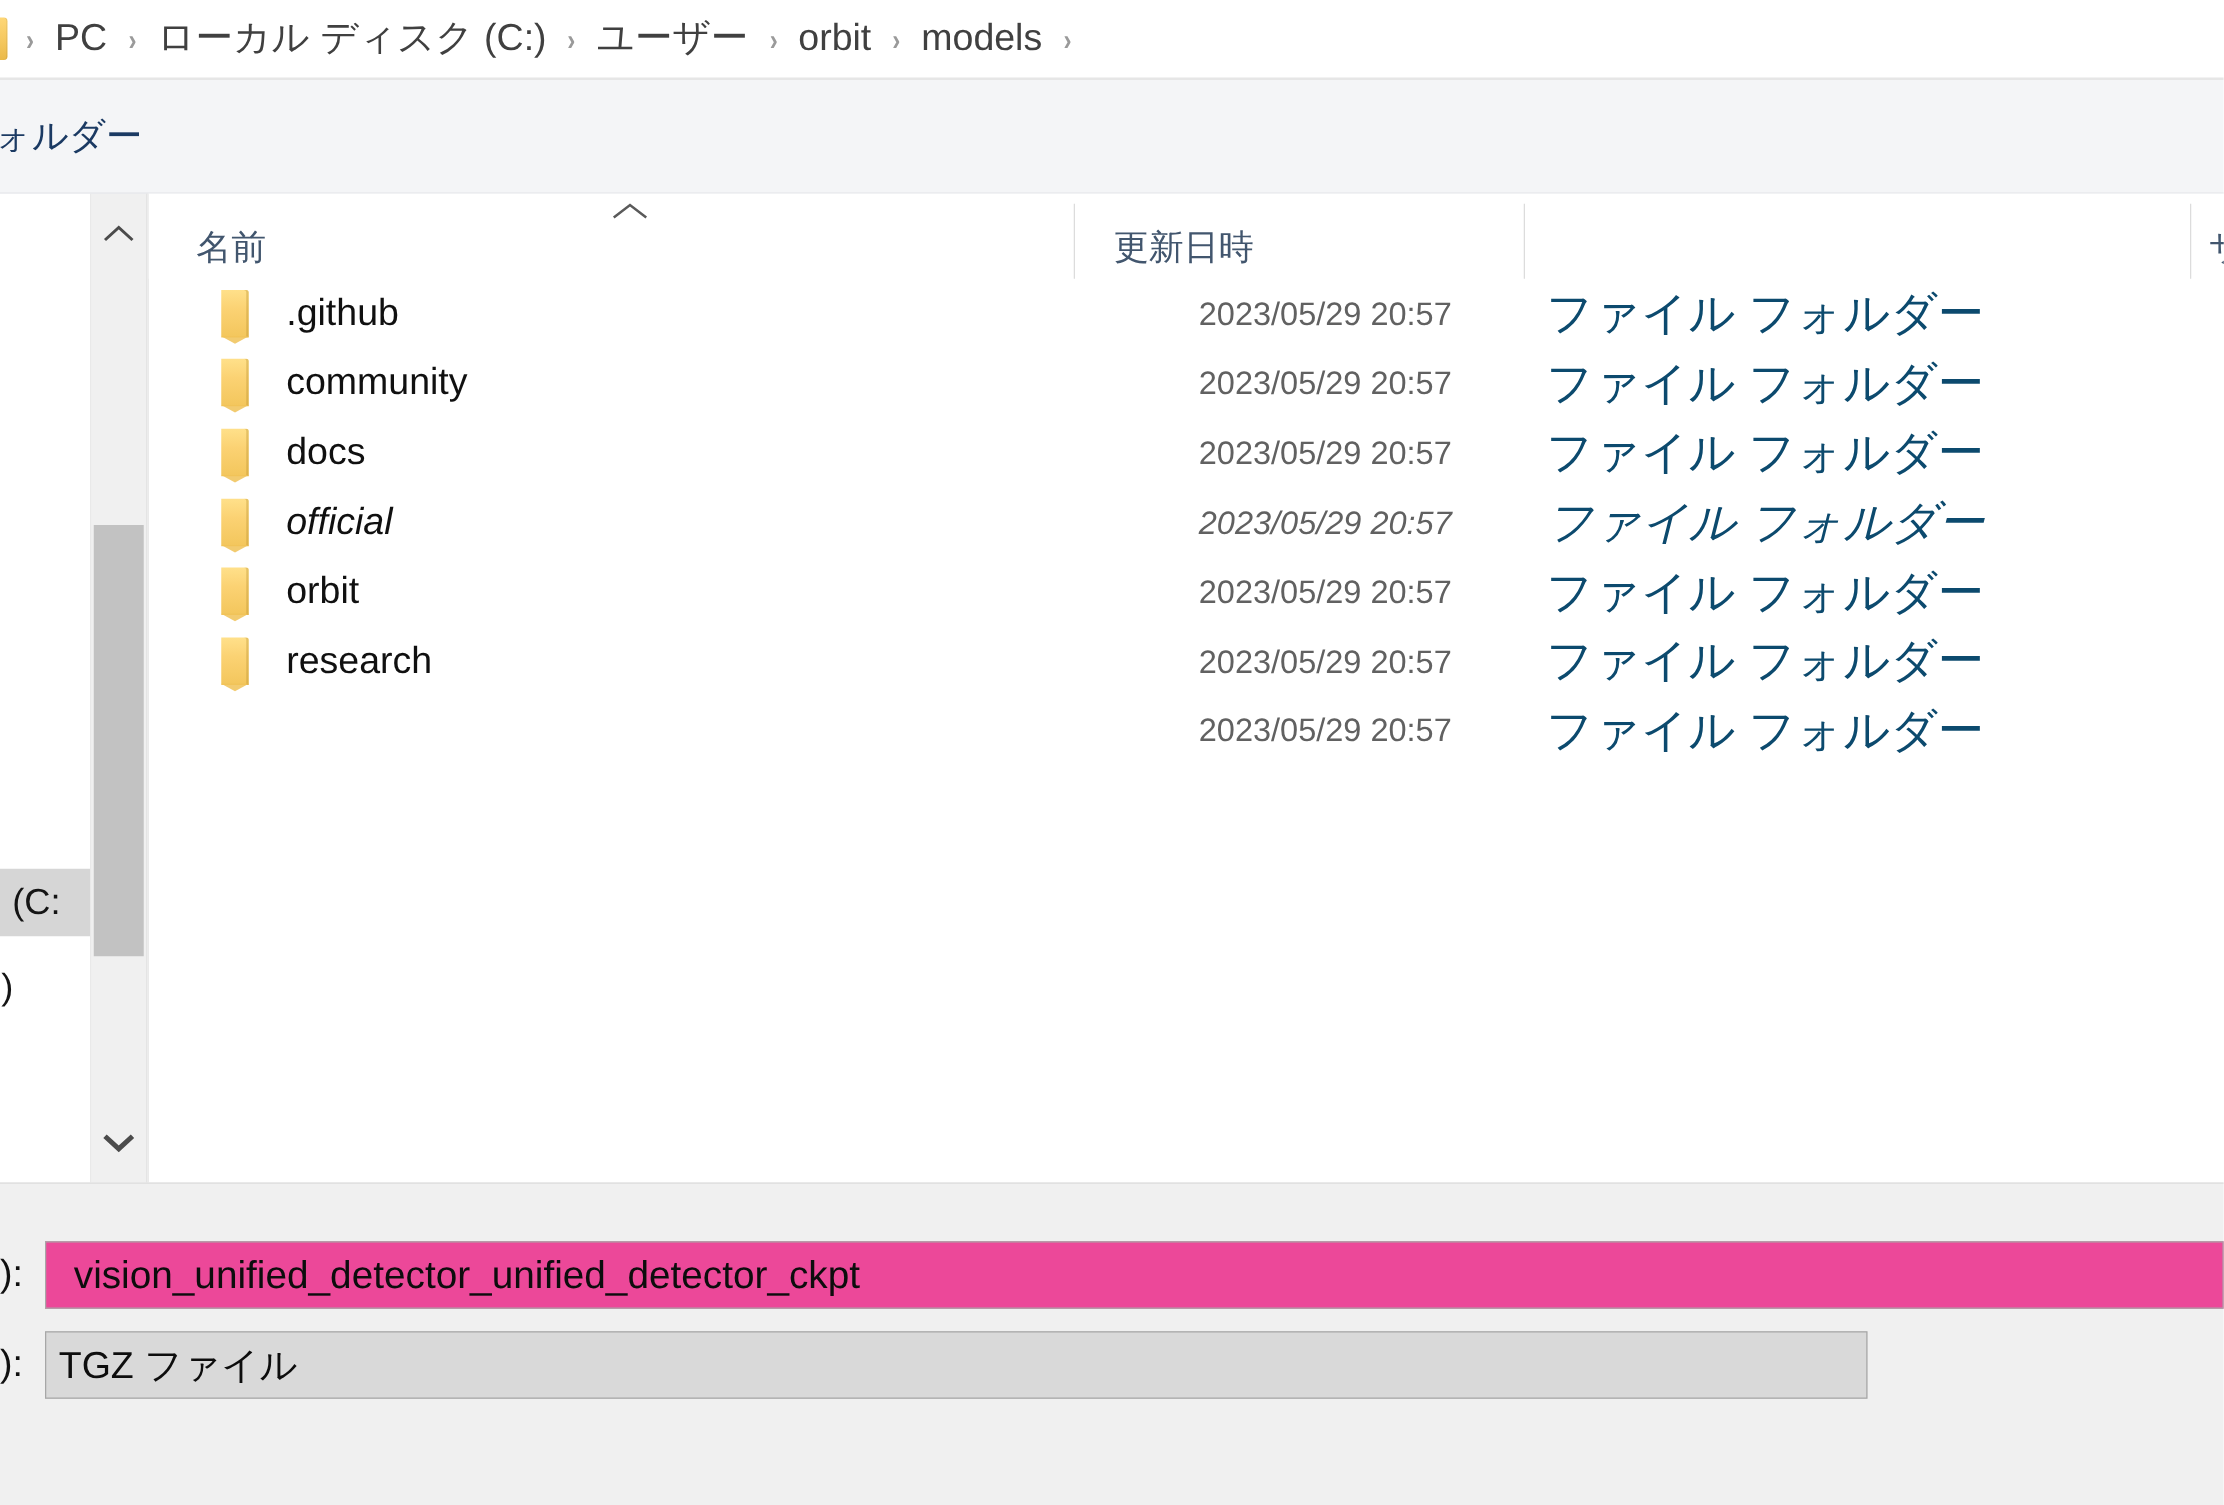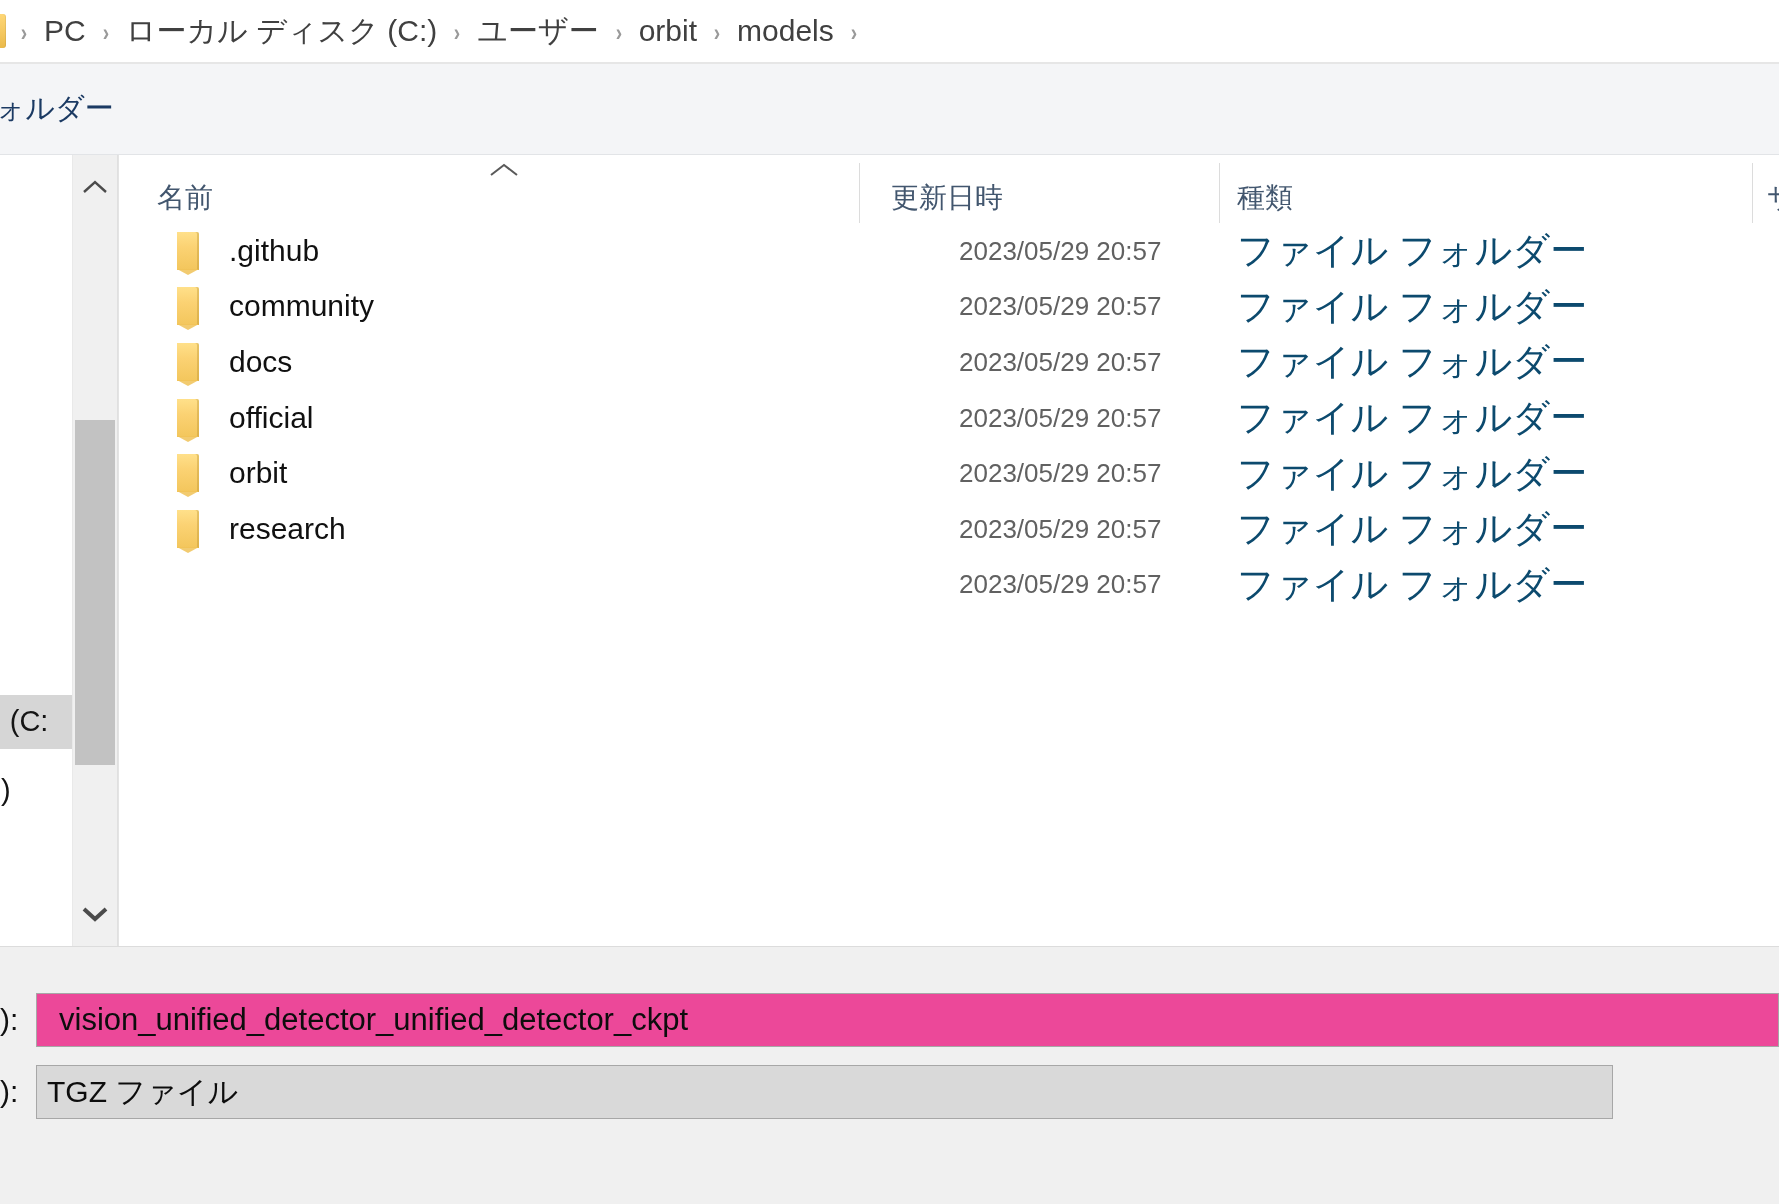--- a/index.html
+++ b/index.html
@@ -254,21 +254,21 @@
     box-sizing: border-box;
     display: flex;
     align-items: center;
     padding-left: 22px;
     font-size: 31px;
     color: #0d0d0d;
   }
   .field-select {
     position: absolute;
     left: 36px;
-    width: 1577px;
+    width: 1458px;
     height: 54px;
     background: #d9d9d9;
     border: 1px solid #a7a7a7;
     box-sizing: border-box;
     display: flex;
     align-items: center;
     padding-left: 10px;
     font-size: 30px;
     color: #0d0d0d;
   }
@@ -322,23 +322,20 @@
       <div class="col" style="left:38px;width:700px;">
         <span>名前</span>
       </div>
       <div class="col-div" style="left:740px;"></div>
 
       <div class="col" style="left:772px;width:300px;">
         <span>更新日時</span>
       </div>
       <div class="col-div" style="left:1100px;"></div>
 
-      <div class="col" style="left:1118px;width:400px;">
-        <span>種類</span>
-      </div>
       <div class="col-div" style="left:1633px;"></div>
 
       <div class="col" style="left:1648px;width:40px;overflow:hidden;">
         <span>サ</span>
       </div>
     </div>
 
     <div class="rows" id="rows">
         <div class="row" style="top: 0px;">
           <div class="cell-name">
@@ -357,21 +354,21 @@
           <div class="cell-type">ファイル フォルダー</div>
         </div>
         <div class="row" style="top: 111.2px;">
           <div class="cell-name">
             <div class="folder-icon"></div>
             <span class="name-text">docs</span>
           </div>
           <div class="cell-date">2023/05/29 20:57</div>
           <div class="cell-type">ファイル フォルダー</div>
         </div>
-        <div class="row" style="top: 166.8px;">
+        <div class="row" style="top: 166.8px; font-style: italic;">
           <div class="cell-name">
             <div class="folder-icon"></div>
             <span class="name-text">official</span>
           </div>
           <div class="cell-date">2023/05/29 20:57</div>
           <div class="cell-type">ファイル フォルダー</div>
         </div>
         <div class="row" style="top: 222.4px;">
           <div class="cell-name">
             <div class="folder-icon"></div>

